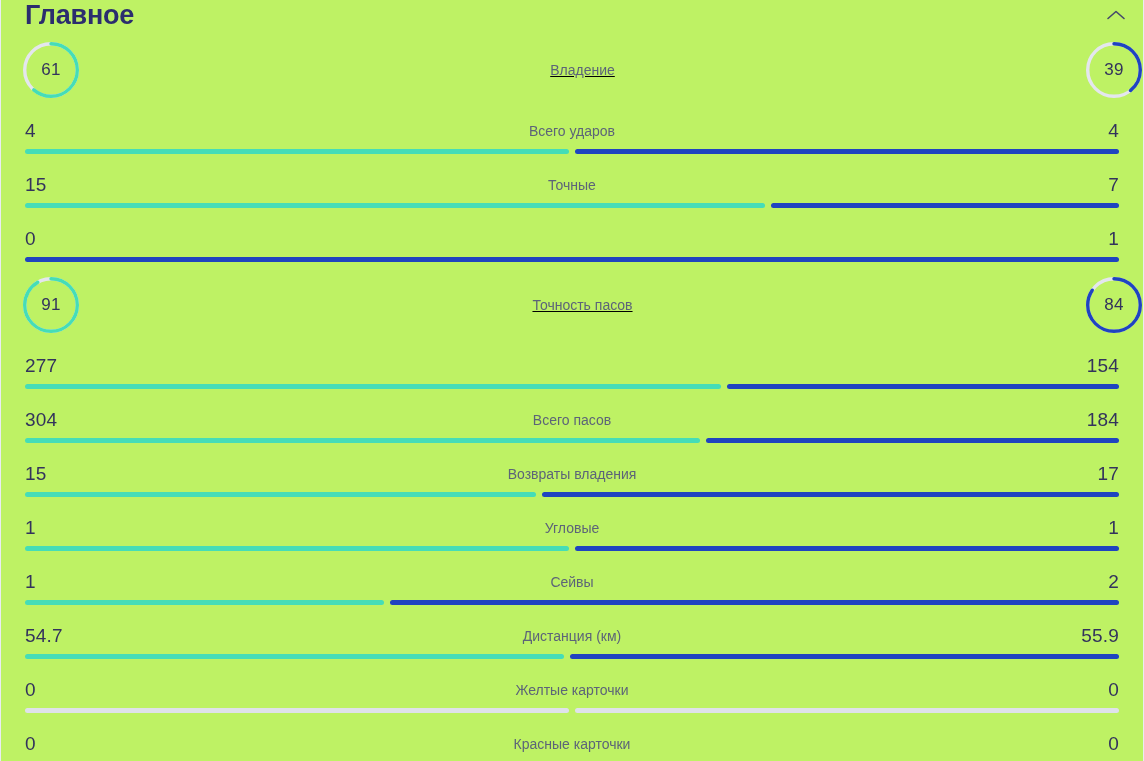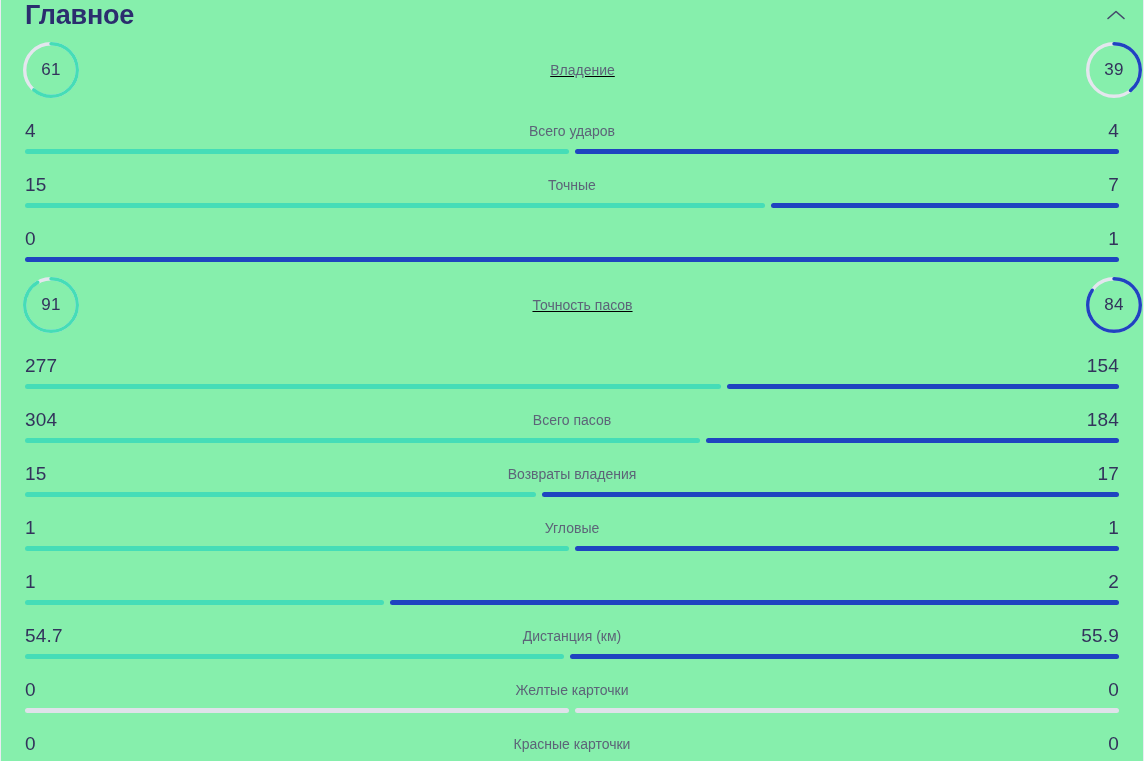--- a/index.html
+++ b/index.html
@@ -10,21 +10,21 @@
   body {
     width: 1144px;
     height: 761px;
     font-family: "Liberation Sans", "DejaVu Sans", sans-serif;
     overflow: hidden;
     position: relative;
   }
   .panel {
     width: 1144px;
     height: 761px;
-    background: #86efac;
+    background: #bef264;
     position: relative;
     box-sizing: border-box;
     border-left: 1px solid #e9ecf2;
     border-right: 1px solid #e9ecf2;
   }
   
   .panel-header {
     height: 33px;
     display: flex;
     align-items: flex-start;
@@ -264,20 +264,21 @@
         </div>
         <div class="bars">
           <div class="bar-left" style="flex: 50 1 0px;"></div>
           <div class="bar-gap"></div>
           <div class="bar-right" style="flex: 50 1 0px;"></div>
         </div>
       </div>
       <div class="row row-bar">
         <div class="row-values">
           <div class="val left">1</div>
+          <div class="center-label">Сейвы</div>
           <div class="val right">2</div>
         </div>
         <div class="bars">
           <div class="bar-left" style="flex: 33 1 0px;"></div>
           <div class="bar-gap"></div>
           <div class="bar-right" style="flex: 67 1 0px;"></div>
         </div>
       </div>
       <div class="row row-bar">
         <div class="row-values">

